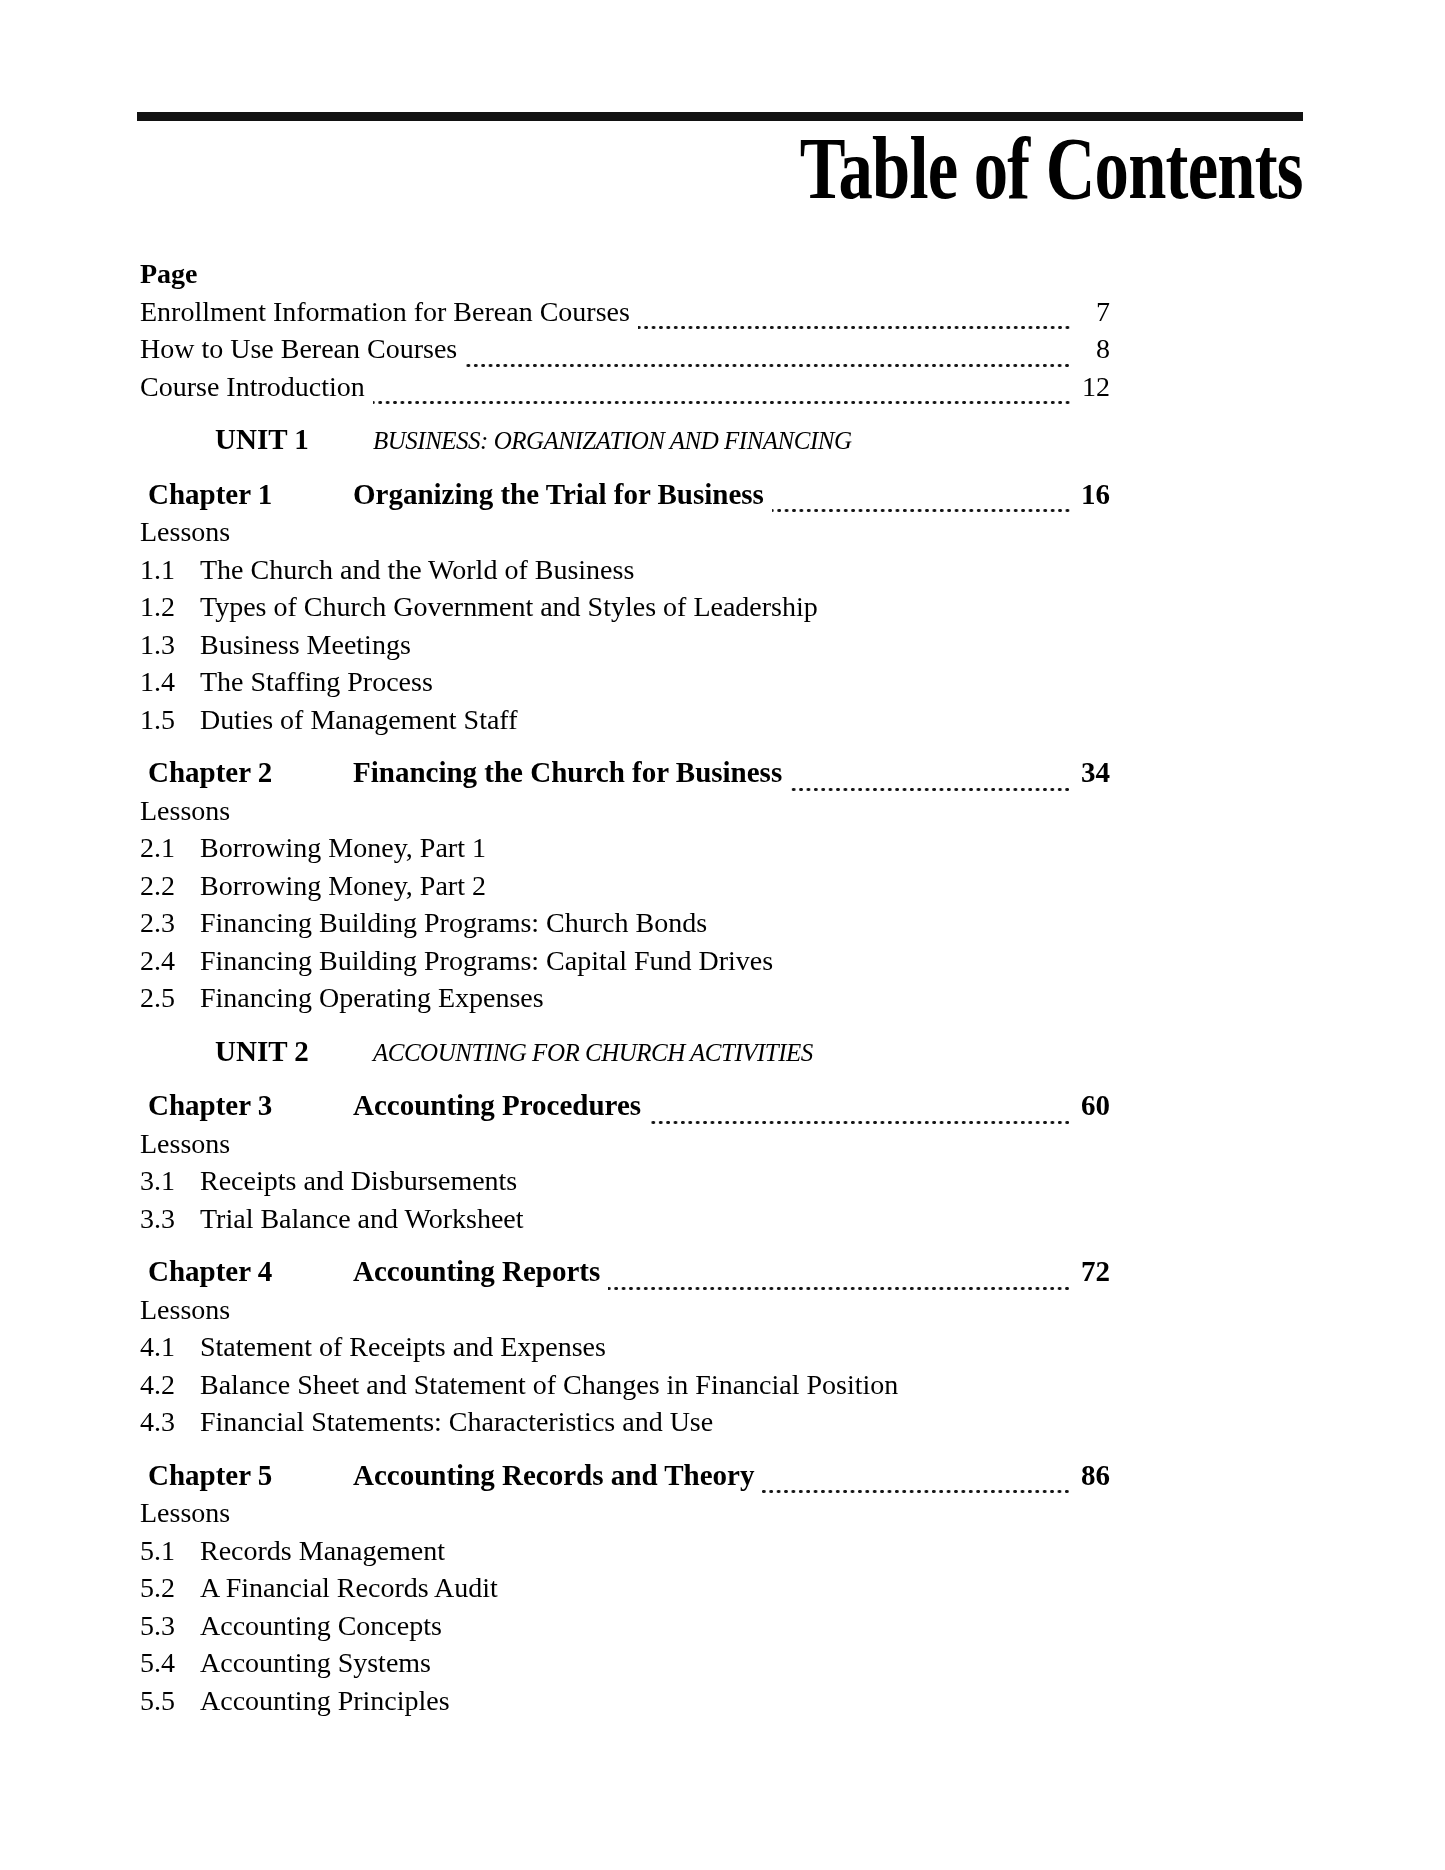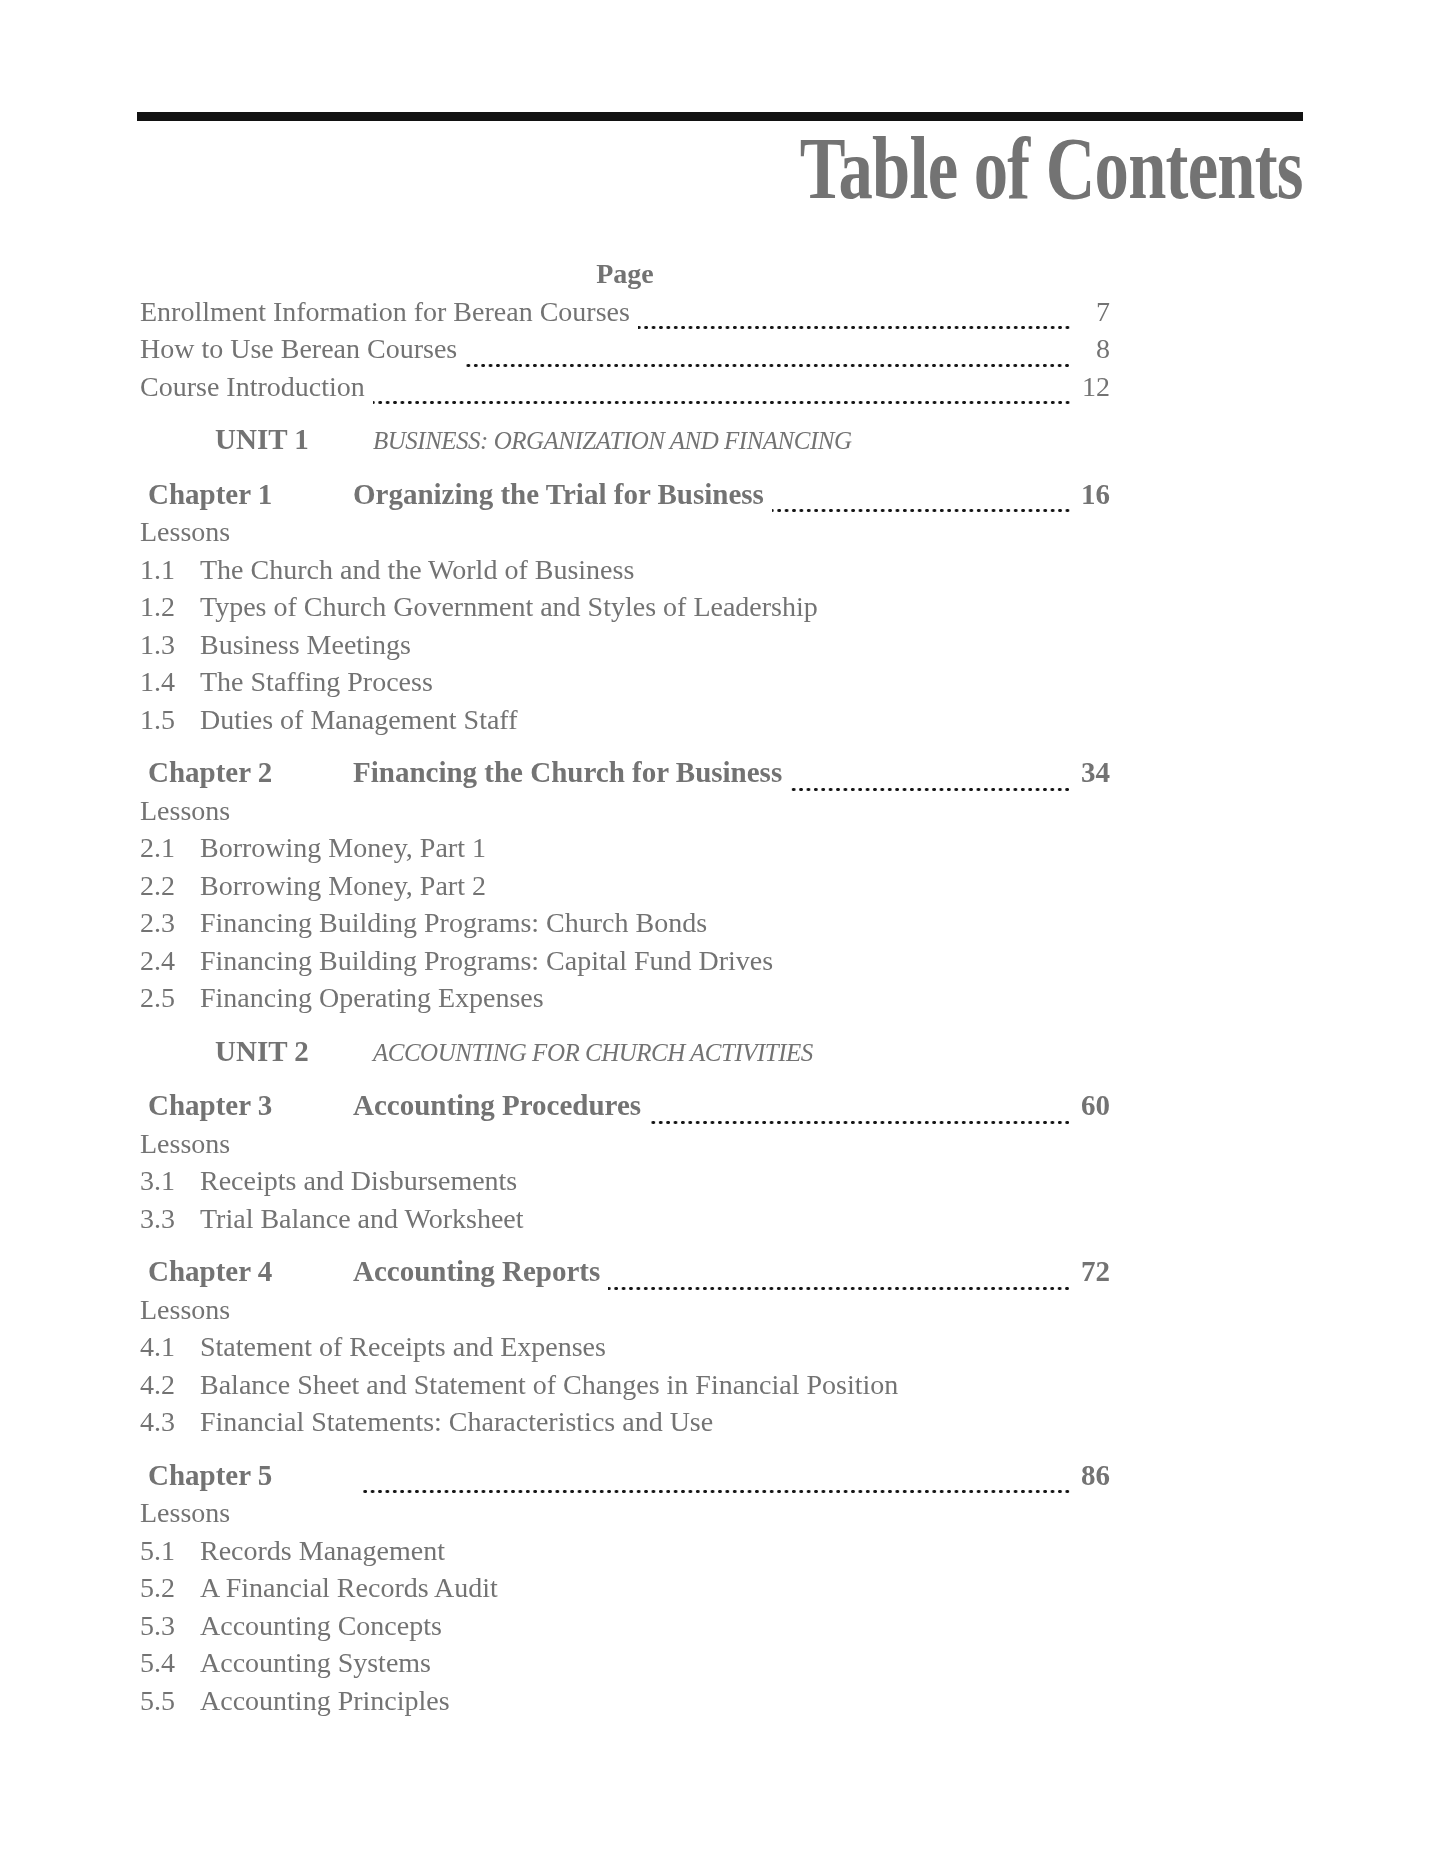--- a/index.html
+++ b/index.html
@@ -2,21 +2,21 @@
 <html><head>
 <meta charset="utf-8">
 <style>
   html, body { margin: 0; padding: 0; background: #e8e8e8; }
   .page {
     position: relative;
     width: 1445px;
     height: 1870px;
     background: #ffffff;
     font-family: "Liberation Serif", "DejaVu Serif", serif;
-    color: #737373;
+    color: #000000;
     overflow: hidden;
     box-sizing: border-box;
     padding-top: 112px;
   }
   .header {
     margin-left: 137px;
     width: 1166px;
   }
   .top-rule {
     height: 9px;
@@ -38,21 +38,21 @@
     letter-spacing: -1px;
   }
   .content {
     margin-left: 140px;
     width: 970px;
     font-size: 28px;
     line-height: 37.5px;
   }
   .page-label {
     margin-top: 42px;
-    text-align: center;
+    text-align: left;
     font-weight: bold;
   }
   .row { display: flex; align-items: flex-end; }
   .dots {
     flex: 1;
     min-width: 24px;
     height: 5px;
     margin: 0 5px 0 8px;
     background-image: radial-gradient(circle, #151515 1.5px, transparent 2px);
     background-size: 7.4px 5px;
@@ -213,20 +213,21 @@
       <span class="ls-num">4.2</span>
       <span class="ls-title">Balance Sheet and Statement of Changes in Financial Position</span>
     </div>
     <div class="row lesson-row">
       <span class="ls-num">4.3</span>
       <span class="ls-title">Financial Statements: Characteristics and Use</span>
     </div>
 
     <div class="row chapter-row">
       <span class="ch-label">Chapter 5</span>
+      <span class="ch-title">Accounting Records and Theory</span>
       <span class="dots"></span>
       <span class="pg">86</span>
     </div>
     <div class="lessons-heading">Lessons</div>
     <div class="row lesson-row">
       <span class="ls-num">5.1</span>
       <span class="ls-title">Records Management</span>
     </div>
     <div class="row lesson-row">
       <span class="ls-num">5.2</span>

